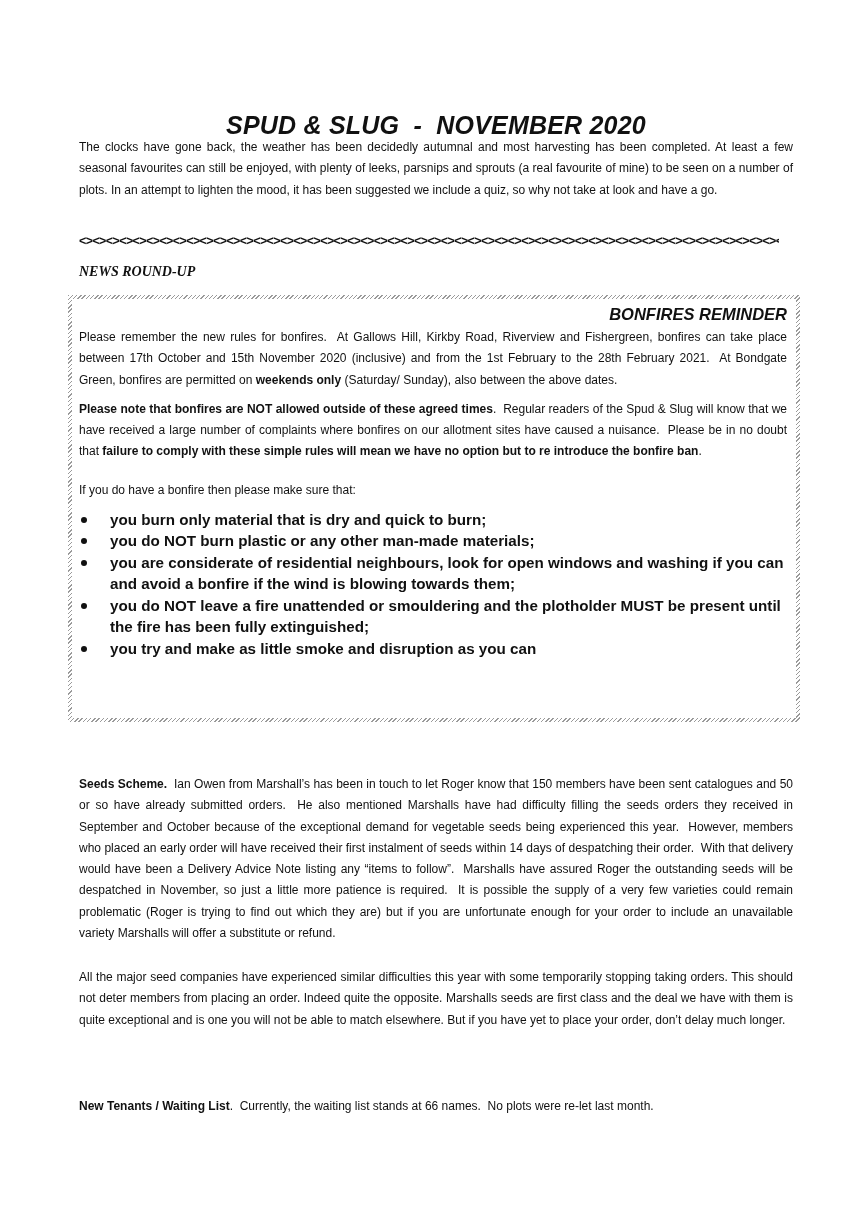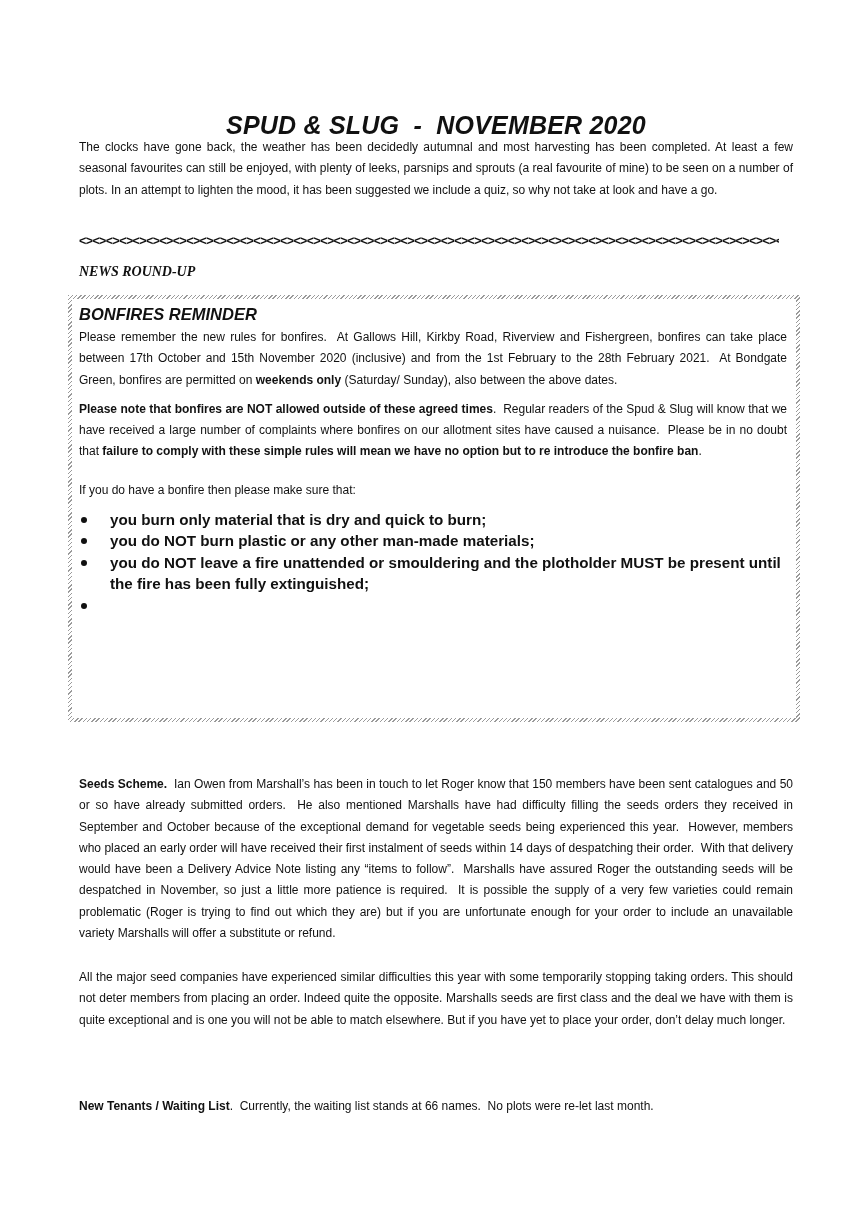--- a/index.html
+++ b/index.html
@@ -76,21 +76,21 @@
       border-width: 4px;
       border-image: repeating-linear-gradient(135deg, #9a9a9a 0 1px, #ffffff 1px 3px) 4;
     }
     .box-inner {
       position: absolute;
       left: 7px;
       top: 4px;
       width: 708px;
     }
     .box-title {
-      text-align: left;
+      text-align: right;
       font-weight: bold;
       font-style: italic;
       font-size: 16.5px;
       margin: 0 0 2px 0;
       line-height: 22px;
     }
     .box .para { margin-bottom: 8px; }
     .box .para.gap { margin-bottom: 17px; }
     .bullet-list {
       list-style: none;
@@ -166,17 +166,18 @@
 
     <p class="para"><span style="white-space:pre-wrap">Please remember the new rules for bonfires.  At Gallows Hill, Kirkby Road, Riverview and Fishergreen, bonfires can take place between 17th October and 15th November 2020 (inclusive) and from the 1st February to the 28th February 2021.  At Bondgate Green, bonfires are permitted on </span><b>weekends only</b><span style="white-space:pre-wrap"> (Saturday/ Sunday), also between the above dates.</span></p>
 
     <p class="para gap"><b>Please note that bonfires are NOT allowed outside of these agreed times</b><span style="white-space:pre-wrap">.  Regular readers of the Spud &amp; Slug will know that we have received a large number of complaints where bonfires on our allotment sites have caused a nuisance.  Please be in no doubt that </span><b>failure to comply with these simple rules will mean we have no option but to re introduce the bonfire ban</b><span>.</span></p>
 
     <p class="para" style="">If you do have a bonfire then please make sure that:</p>
 
     <ul class="bullet-list">
       <li><span class="dot"></span><span>you burn only material that is dry and quick to burn;</span></li>
       <li><span class="dot"></span><span>you do NOT burn plastic or any other man-made materials;</span></li>
+      <li><span class="dot"></span><span>you are considerate of residential neighbours, look for open windows and washing if you can and avoid a bonfire if the wind is blowing towards them;</span></li>
       <li><span class="dot"></span><span>you do NOT leave a fire unattended or smouldering and the plotholder MUST be present until the fire has been fully extinguished;</span></li>
-      <li><span class="dot"></span></li>
+      <li><span class="dot"></span><span>you try and make as little smoke and disruption as you can</span></li>
     </ul>
   </div>
 </div>
 
 </body></html>

